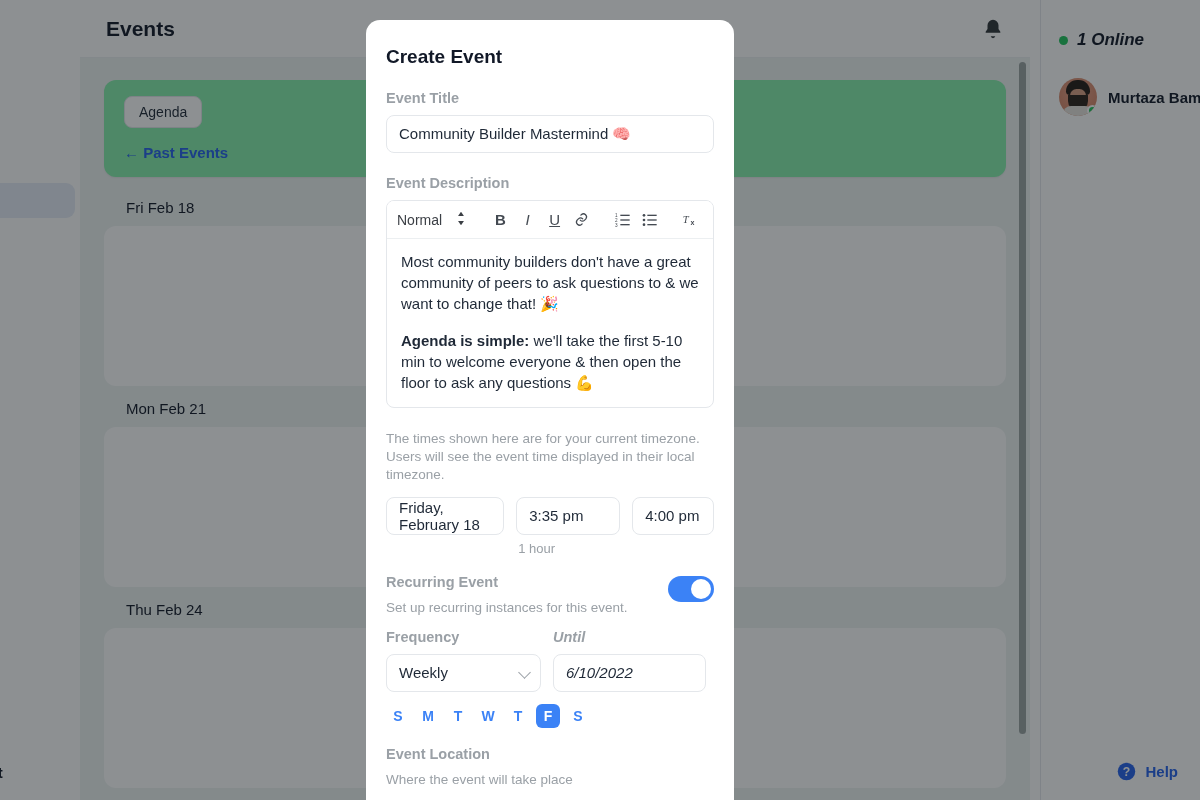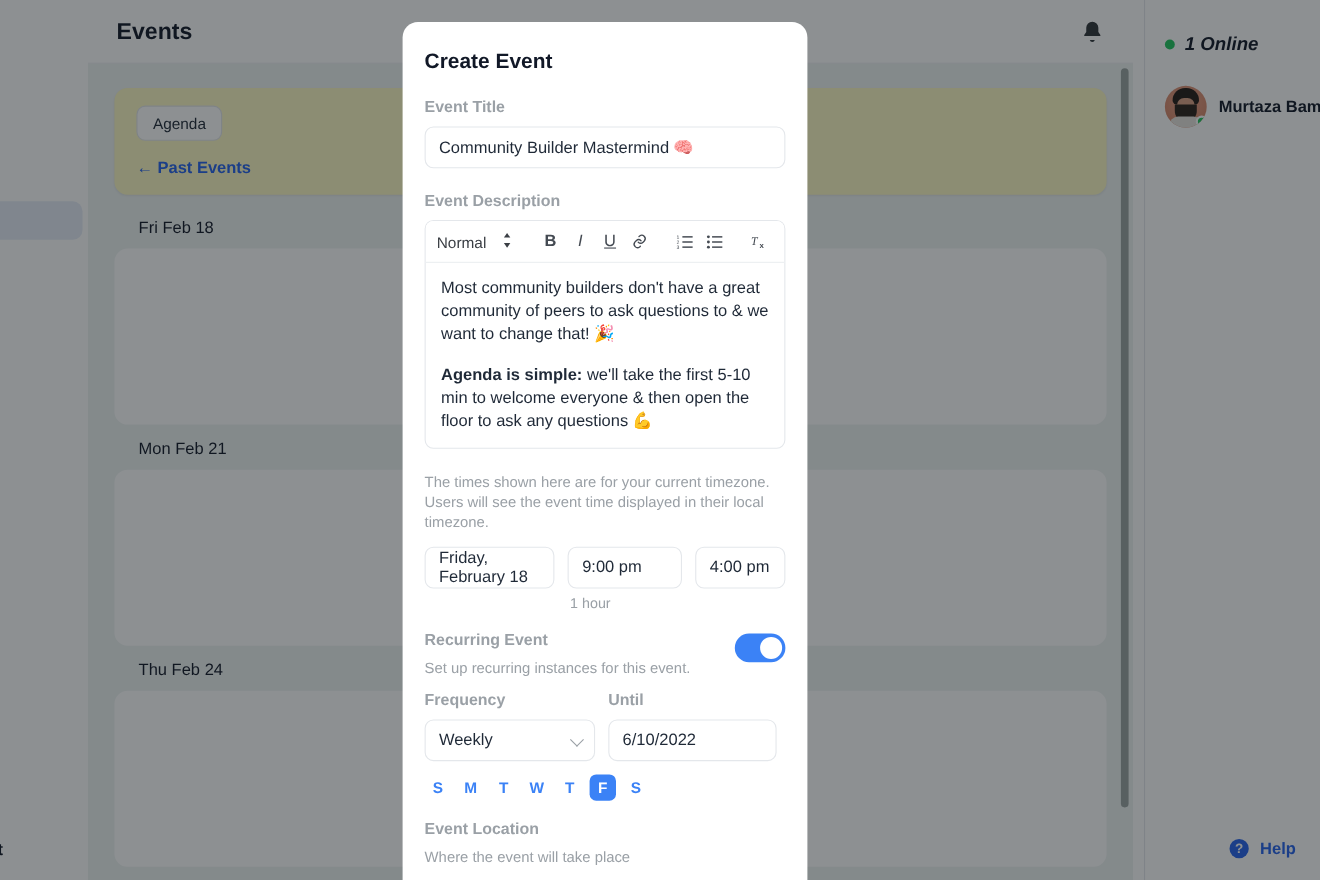--- a/index.html
+++ b/index.html
@@ -52,21 +52,21 @@
     height: 58px; background: #ffffff;
     display: flex; align-items: center; justify-content: space-between;
     padding: 0 26px;
     border-bottom: 1px solid #eceff1;
   }
   #page-title { font-size: 21px; font-weight: bold; color: #111827; }
   #bell-icon { width: 22px; height: 22px; color: #374151; }
 
   #main-body { padding: 22px 24px; }
   .event-card {
-    background: #fef9c3; border-radius: 12px;
+    background: #86efac; border-radius: 12px;
     padding: 16px 20px; margin-bottom: 22px;
     box-shadow: 0 1px 2px rgba(0,0,0,.06);
   }
   #agenda-row { display: flex; gap: 10px; align-items: center; margin-bottom: 16px; }
   .pill {
     border: 1px solid #e3e6ea; border-radius: 8px;
     padding: 7px 14px; font-size: 14px; color: #1f2937; background: #fff;
   }
   #past-events-link { color: #2563eb; font-weight: bold; font-size: 15px; }
   .date-label { font-size: 15px; color: #111827; margin: 14px 0 10px 22px; }
@@ -356,21 +356,21 @@
     <div id="editor-body">
       <p>Most community builders don't have a great community of peers to ask questions to &amp; we want to change that! 🎉</p>
       <p class="para2"><b>Agenda is simple:</b><span> we'll take the first 5-10 min to welcome everyone &amp; then open the floor to ask any questions 💪</span></p>
     </div>
   </div>
 
   <div class="field-sub">The times shown here are for your current timezone. Users will see the event time displayed in their local timezone.</div>
   <div class="row">
     <div class="text-input date-box">Friday, February 18</div>
     <div>
-      <div class="text-input time-box">9:00 pm</div>
+      <div class="text-input time-box">3:35 pm</div>
       <div id="duration-label">1 hour</div>
     </div>
     <div class="text-input time-box">4:00 pm</div>
   </div>
 
   <div class="section-head mt18">
     <div>
       <div class="field-label">Recurring Event</div>
       <div class="field-sub">Set up recurring instances for this event.</div>
     </div>
@@ -378,21 +378,21 @@
   </div>
 
   <div class="row">
     <div style="width:155px;">
       <div class="field-label">Frequency</div>
       <div class="select-box">
         <span>Weekly</span>
         <span class="caret"></span>
       </div>
     </div>
-    <div style="width:153px;">
+    <div style="width:153px;font-style:italic;">
       <div class="field-label">Until</div>
       <div class="text-input">6/10/2022</div>
     </div>
   </div>
 
   <div id="days-row">
     <div class="day">S</div>
     <div class="day">M</div>
     <div class="day">T</div>
     <div class="day">W</div>

